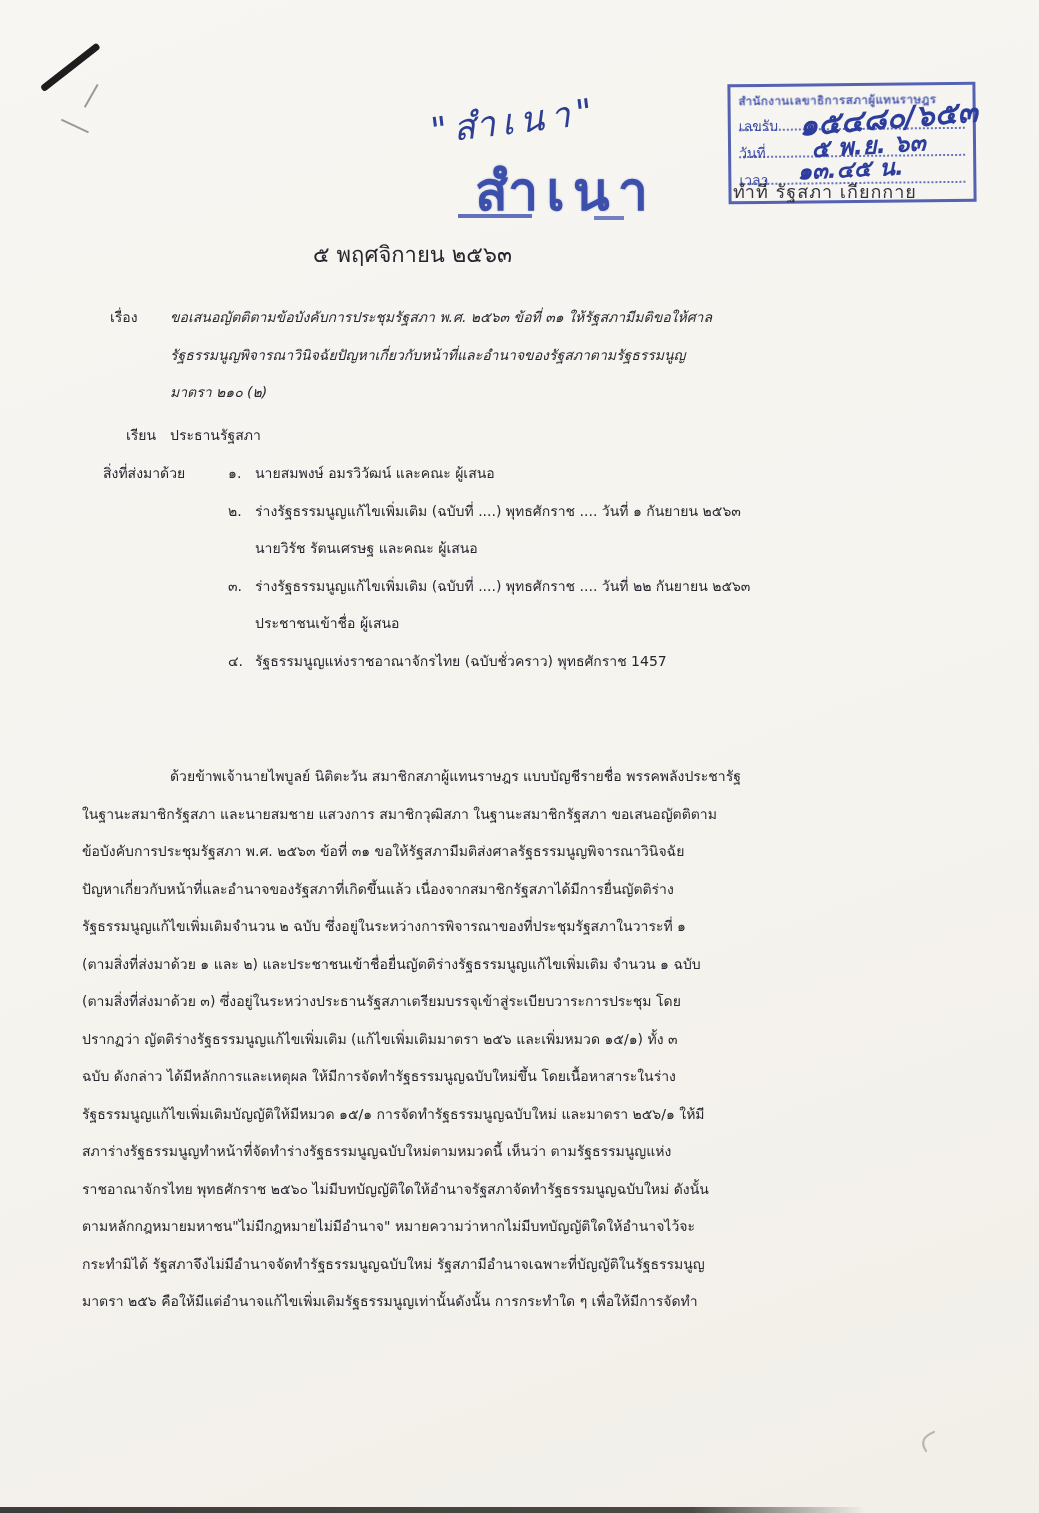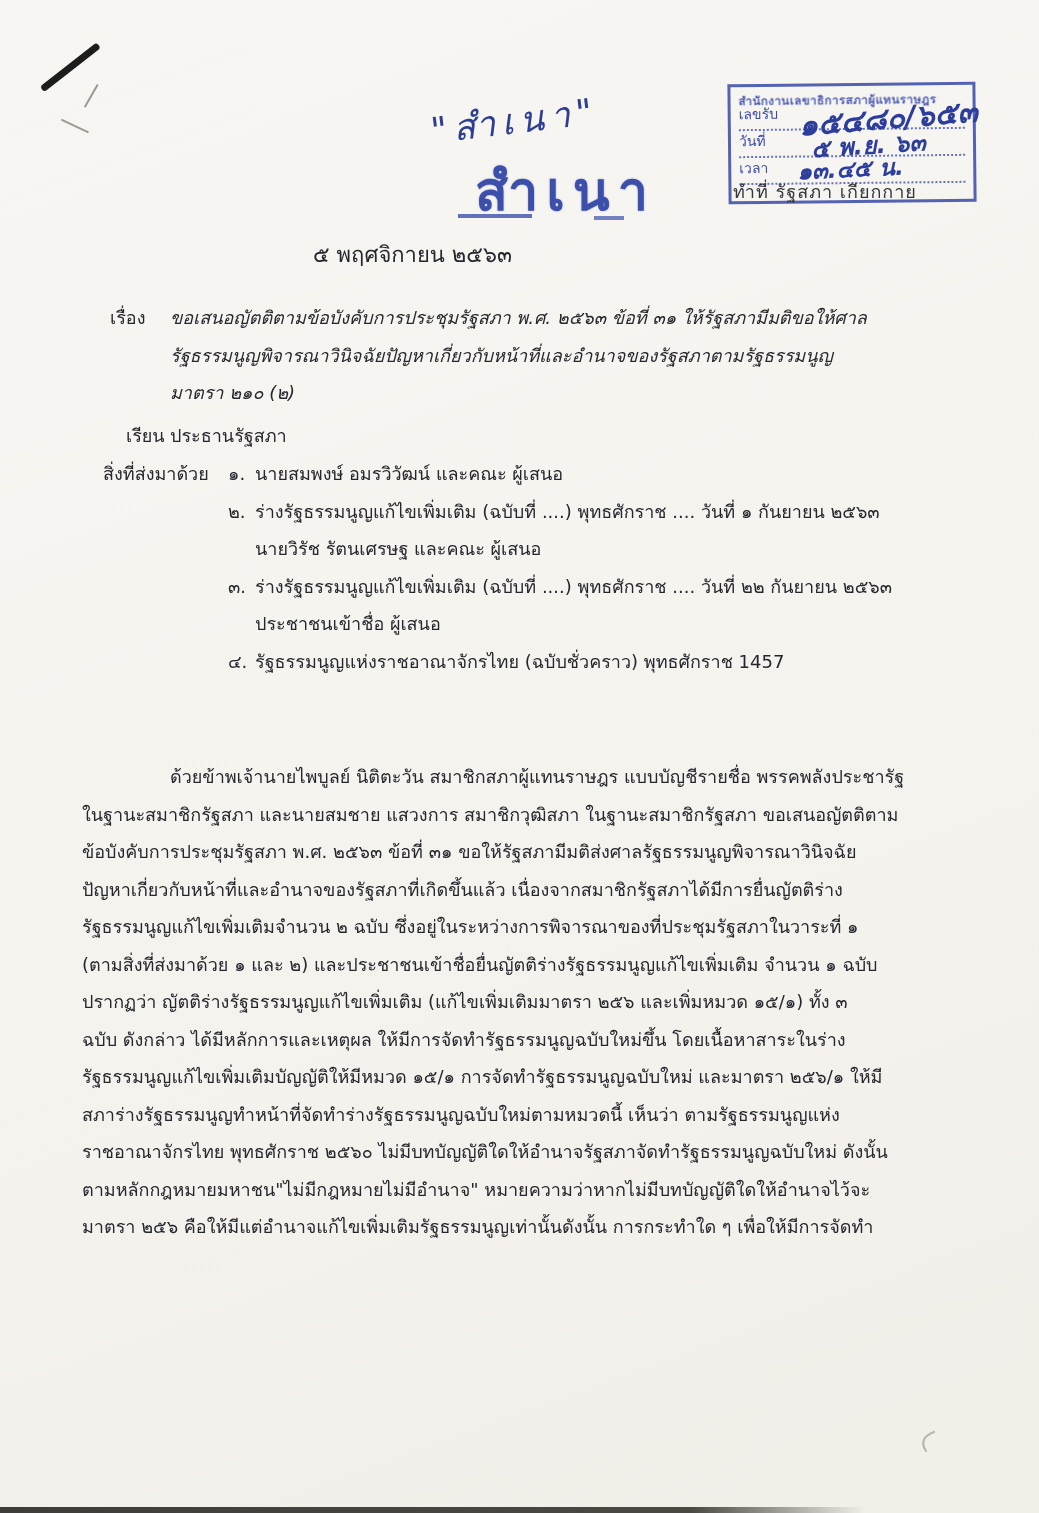--- a/index.html
+++ b/index.html
@@ -3,21 +3,21 @@
 <meta charset="utf-8">
 <style>
   html,body { margin:0; padding:0; background:#888; }
   .page {
     position:relative; width:1039px; height:1513px; margin:0 auto;
     background:linear-gradient(160deg,#f8f6f2 0%, #f5f3ee 55%, #f2efe9 100%);
     font-family:"DejaVu Sans","Liberation Sans",sans-serif;
     color:#26262e; overflow:hidden;
   }
   .abs { position:absolute; }
-  .doc-line { height:37.5px; line-height:37.5px; white-space:nowrap; font-size:18px; }
+  .doc-line { height:37.5px; line-height:37.5px; white-space:nowrap; font-size:14px; }
 
   
   .pen-mark { left:42px; top:86px; width:72px; height:7px; background:#1d1d1d;
     border-radius:4px; transform:rotate(-38deg); transform-origin:left center; }
   .pen-tick1 { left:78px; top:95px; width:26px; height:1.5px; background:#9a9a94; transform:rotate(-60deg); }
   .pen-tick2 { left:60px; top:125px; width:30px; height:1.5px; background:#9a9a94; transform:rotate(25deg); }
 
   
   .hand-copy {
     left:430px; top:88px; width:240px; font-size:36px; font-style:italic;
@@ -33,21 +33,21 @@
 
   
   .stamp-box {
     left:728px; top:83px; width:248px; height:120px;
     border:3px solid rgba(54,72,168,.85); transform:rotate(-0.6deg);
     color:#3a4da6; box-sizing:border-box; padding:5px 8px 2px 8px;
   }
   .stamp-office { font-size:11.5px; font-weight:bold; letter-spacing:.5px; white-space:nowrap;
     color:rgba(54,72,168,.9); filter:blur(.3px); }
   .stamp-row { position:relative; height:27px; font-size:14px; }
-  .stamp-row .lbl { position:absolute; left:0; bottom:12px; }
+  .stamp-row .lbl { position:absolute; left:0; bottom:0; }
   .stamp-row .dots { position:absolute; left:0; right:0; bottom:6px; border-bottom:2px dotted rgba(54,72,168,.75); }
   .hand-val { position:absolute; font-style:italic; font-weight:bold; color:#2c3d9b; white-space:nowrap; }
   .hv-no   { left:60px; top:-14px; font-size:30px; transform:rotate(-4deg); }
   .hv-date { left:72px; top:-10px; font-size:24px; transform:rotate(-3deg); }
   .hv-time { left:58px; top:-12px; font-size:23px; transform:rotate(-2deg); }
 
   .made-at { left:733px; top:177px; font-size:18px; color:#34353d; letter-spacing:1px; white-space:nowrap; }
 
   .date-line { left:0; top:240px; width:825px; text-align:center; font-size:22px; height:30px; line-height:30px; }
 
@@ -140,26 +140,28 @@
     </div>
   </div>
 
   <div class="abs body-block">
     <div class="doc-line body-indent">ด้วยข้าพเจ้านายไพบูลย์ นิติตะวัน สมาชิกสภาผู้แทนราษฎร แบบบัญชีรายชื่อ พรรคพลังประชารัฐ</div>
     <div class="doc-line">ในฐานะสมาชิกรัฐสภา และนายสมชาย แสวงการ สมาชิกวุฒิสภา ในฐานะสมาชิกรัฐสภา ขอเสนอญัตติตาม</div>
     <div class="doc-line">ข้อบังคับการประชุมรัฐสภา พ.ศ. ๒๕๖๓ ข้อที่ ๓๑ ขอให้รัฐสภามีมติส่งศาลรัฐธรรมนูญพิจารณาวินิจฉัย</div>
     <div class="doc-line">ปัญหาเกี่ยวกับหน้าที่และอำนาจของรัฐสภาที่เกิดขึ้นแล้ว เนื่องจากสมาชิกรัฐสภาได้มีการยื่นญัตติร่าง</div>
     <div class="doc-line">รัฐธรรมนูญแก้ไขเพิ่มเติมจำนวน ๒ ฉบับ ซึ่งอยู่ในระหว่างการพิจารณาของที่ประชุมรัฐสภาในวาระที่ ๑</div>
     <div class="doc-line">(ตามสิ่งที่ส่งมาด้วย ๑ และ ๒) และประชาชนเข้าชื่อยื่นญัตติร่างรัฐธรรมนูญแก้ไขเพิ่มเติม จำนวน ๑ ฉบับ</div>
+    <div class="doc-line">(ตามสิ่งที่ส่งมาด้วย ๓)  ซึ่งอยู่ในระหว่างประธานรัฐสภาเตรียมบรรจุเข้าสู่ระเบียบวาระการประชุม โดย</div>
     <div class="doc-line">ปรากฏว่า ญัตติร่างรัฐธรรมนูญแก้ไขเพิ่มเติม (แก้ไขเพิ่มเติมมาตรา ๒๕๖ และเพิ่มหมวด ๑๕/๑) ทั้ง ๓</div>
     <div class="doc-line">ฉบับ ดังกล่าว ได้มีหลักการและเหตุผล ให้มีการจัดทำรัฐธรรมนูญฉบับใหม่ขึ้น โดยเนื้อหาสาระในร่าง</div>
     <div class="doc-line">รัฐธรรมนูญแก้ไขเพิ่มเติมบัญญัติให้มีหมวด ๑๕/๑ การจัดทำรัฐธรรมนูญฉบับใหม่ และมาตรา ๒๕๖/๑ ให้มี</div>
     <div class="doc-line">สภาร่างรัฐธรรมนูญทำหน้าที่จัดทำร่างรัฐธรรมนูญฉบับใหม่ตามหมวดนี้ เห็นว่า ตามรัฐธรรมนูญแห่ง</div>
     <div class="doc-line">ราชอาณาจักรไทย พุทธศักราช ๒๕๖๐ ไม่มีบทบัญญัติใดให้อำนาจรัฐสภาจัดทำรัฐธรรมนูญฉบับใหม่ ดังนั้น</div>
     <div class="doc-line">ตามหลักกฎหมายมหาชน"ไม่มีกฎหมายไม่มีอำนาจ" หมายความว่าหากไม่มีบทบัญญัติใดให้อำนาจไว้จะ</div>
+    <div class="doc-line">กระทำมิได้ รัฐสภาจึงไม่มีอำนาจจัดทำรัฐธรรมนูญฉบับใหม่ รัฐสภามีอำนาจเฉพาะที่บัญญัติในรัฐธรรมนูญ</div>
     <div class="doc-line">มาตรา ๒๕๖ คือให้มีแต่อำนาจแก้ไขเพิ่มเติมรัฐธรรมนูญเท่านั้นดังนั้น การกระทำใด ๆ เพื่อให้มีการจัดทำ</div>
   </div>
 
   <div class="abs scan-edge"></div>
   <div class="abs curl">
     <svg width="26" height="26" viewBox="0 0 26 26">
       <path d="M22 4 C12 8, 8 14, 14 23" fill="none" stroke="#b9b6ae" stroke-width="2.2" stroke-linecap="round"></path>
     </svg>
   </div>
 

